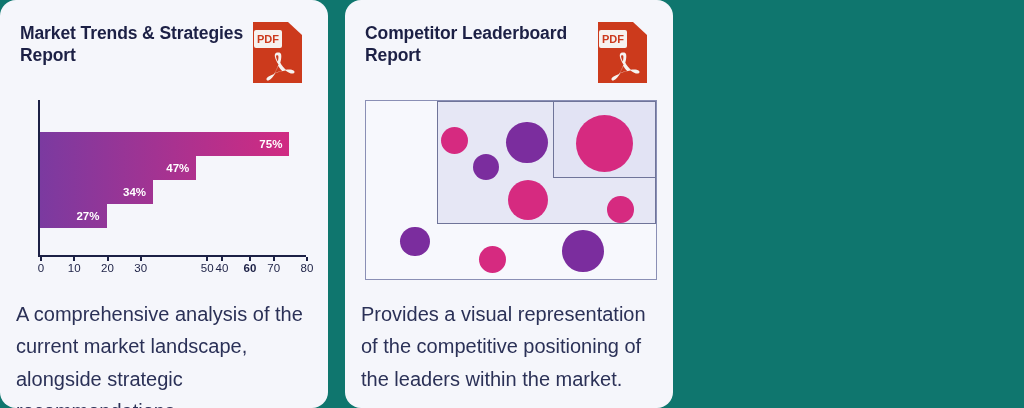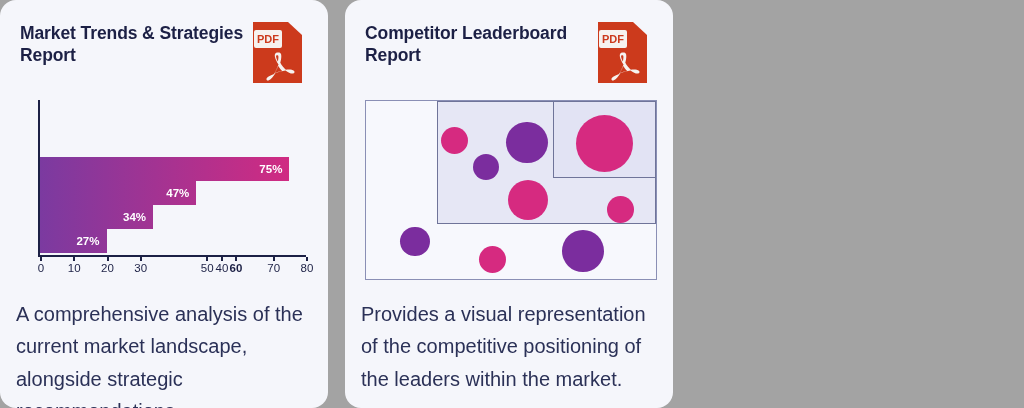--- a/index.html
+++ b/index.html
@@ -5,21 +5,21 @@
   * { box-sizing: border-box; }
   html, body {
     margin: 0; padding: 0;
     width: 1024px; height: 408px;
     background: #ffffff;
     font-family: "Liberation Sans", sans-serif;
   }
   .page {
     position: relative;
     width: 1024px; height: 408px;
-    background: #a3a3a3;
+    background: #0f766e;
     display: flex;
     align-items: flex-start;
     gap: 17px;
     padding: 0;
   }
 
   
   .card {
     position: relative;
     background: #f5f6fb;
@@ -66,21 +66,21 @@
   }
   .bc-axis-x {
     position: absolute; left: 18px; top: 155px;
     width: 268px; height: 2px;
     background: #1c2045;
   }
   .bars {
     position: absolute; left: 20px; top: 7px;
     width: 266px; height: 146px;
     display: flex; flex-direction: column;
-    justify-content: flex-end;
+    justify-content: center;
   }
   .bar {
     height: 24px;
     display: flex; align-items: center; justify-content: flex-end;
     color: #ffffff;
     font-size: 11.5px;
     font-weight: bold;
     padding-right: 7px;
     background-image: linear-gradient(90deg, #7b3aa0 0%, #d62a80 100%);
     background-size: 266px 100%;
@@ -205,21 +205,21 @@
                 <span>30</span>
               </div>
               <div class="tick" style="left: 143px; margin-left: 40px;">
                 <i></i>
                 <span>40</span>
               </div>
               <div class="tick" style="left: 168.25px;">
                 <i></i>
                 <span>50</span>
               </div>
-              <div class="tick" style="left: 197px; font-weight: bold;">
+              <div class="tick" style="left: 211px; font-weight: bold;">
                 <i></i>
                 <span>60</span>
               </div>
               <div class="tick" style="left: 234.75px;">
                 <i></i>
                 <span>70</span>
               </div>
               <div class="tick" style="left: 268px;">
                 <i></i>
                 <span>80</span>

